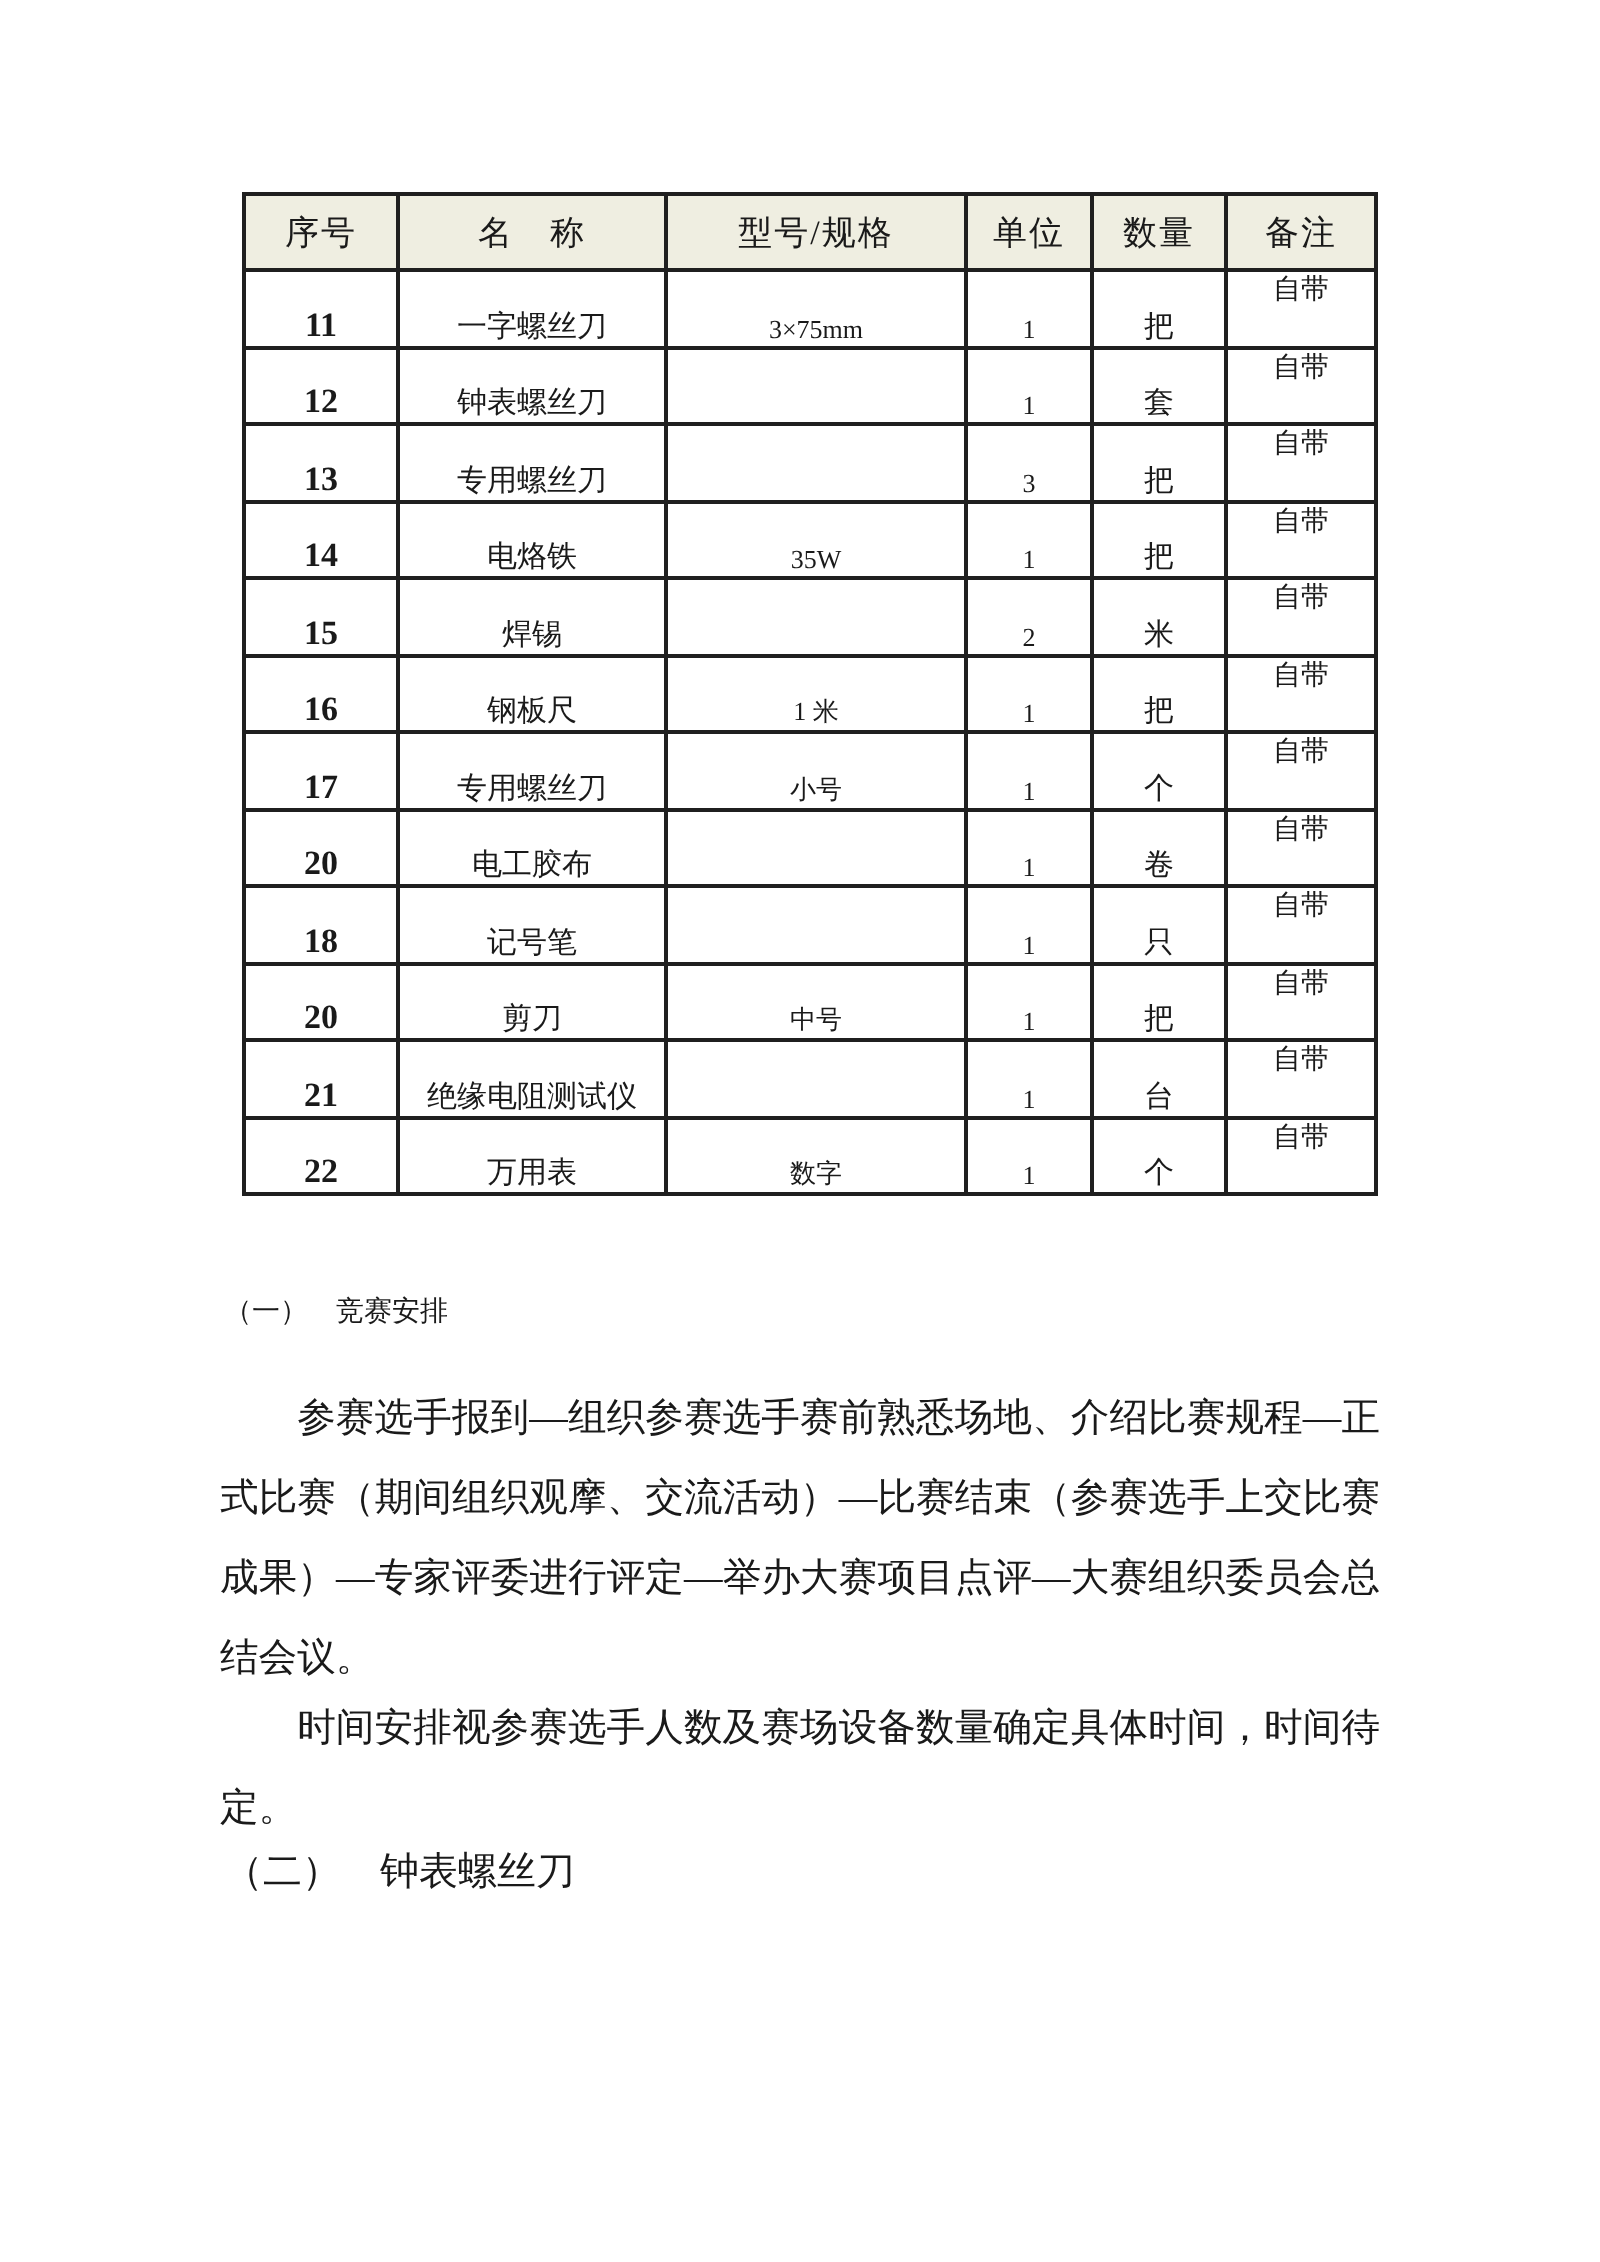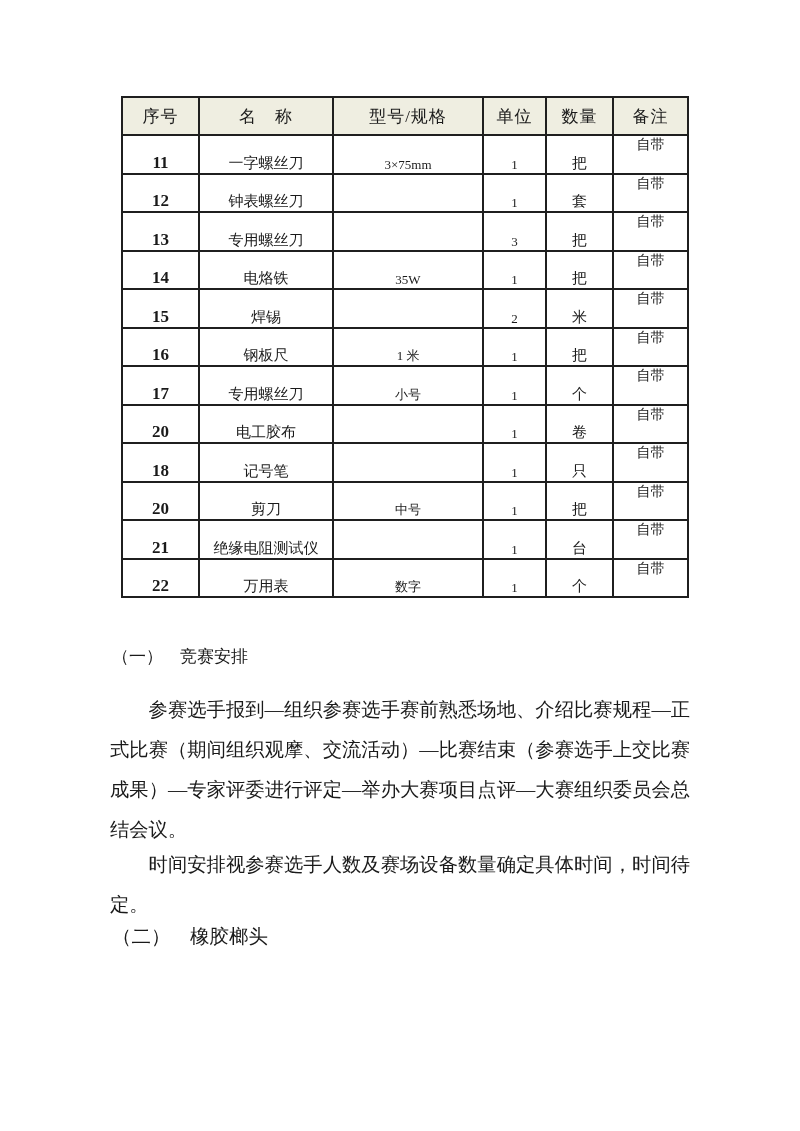--- a/index.html
+++ b/index.html
@@ -52,21 +52,21 @@
     left: 117px;
     top: 600px;
     font-size: 20px;
     line-height: 40px;
     white-space: nowrap;
   }
   .h-sub1 {
     position: absolute;
     left: 112px;
     top: 637px;
-    font-size: 17px;
+    font-size: 14px;
     line-height: 40px;
     white-space: nowrap;
   }
   .h-sub2 {
     position: absolute;
     left: 112px;
     top: 917px;
     font-size: 19.5px;
     line-height: 40px;
     white-space: nowrap;
@@ -205,15 +205,15 @@
         <td class="c-unit">1</td>
         <td class="c-qty">个</td>
         <td class="c-note">自带</td>
       </tr>
     </tbody>
   </table>
 
   <div class="h-sub1">（一）　竞赛安排</div>
   <div class="para p2">时间安排视参赛选手人数及赛场设备数量确定具体时间，时间待定。</div>
   <div class="para p1">参赛选手报到—组织参赛选手赛前熟悉场地、介绍比赛规程—正式比赛（期间组织观摩、交流活动）—比赛结束（参赛选手上交比赛成果）—专家评委进行评定—举办大赛项目点评—大赛组织委员会总结会议。</div>
-  <div class="h-sub2">（二）　橡胶榔头</div>
+  <div class="h-sub2">（二）　钟表螺丝刀</div>
 
 </div>
 
 </body></html>

